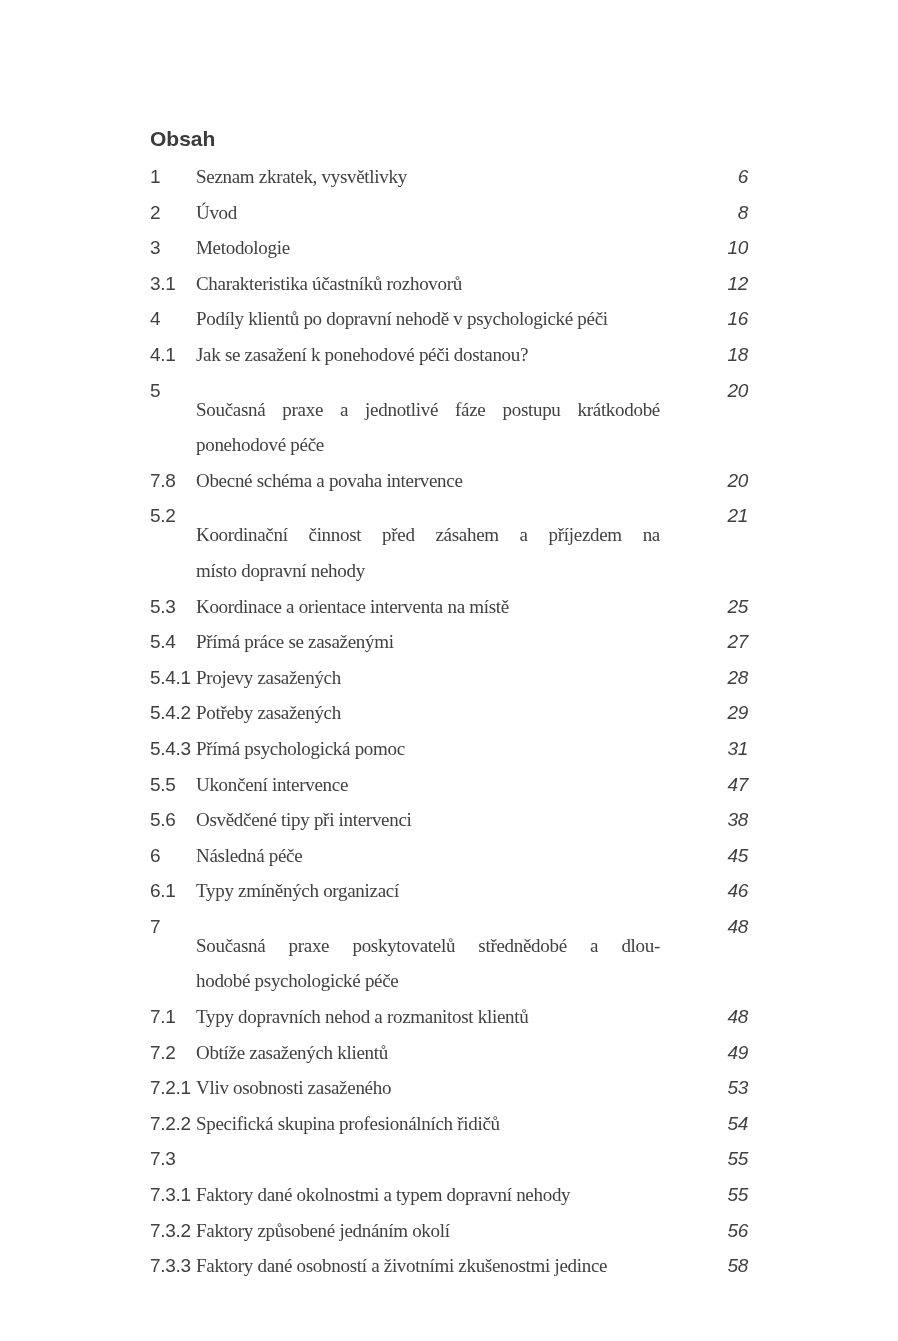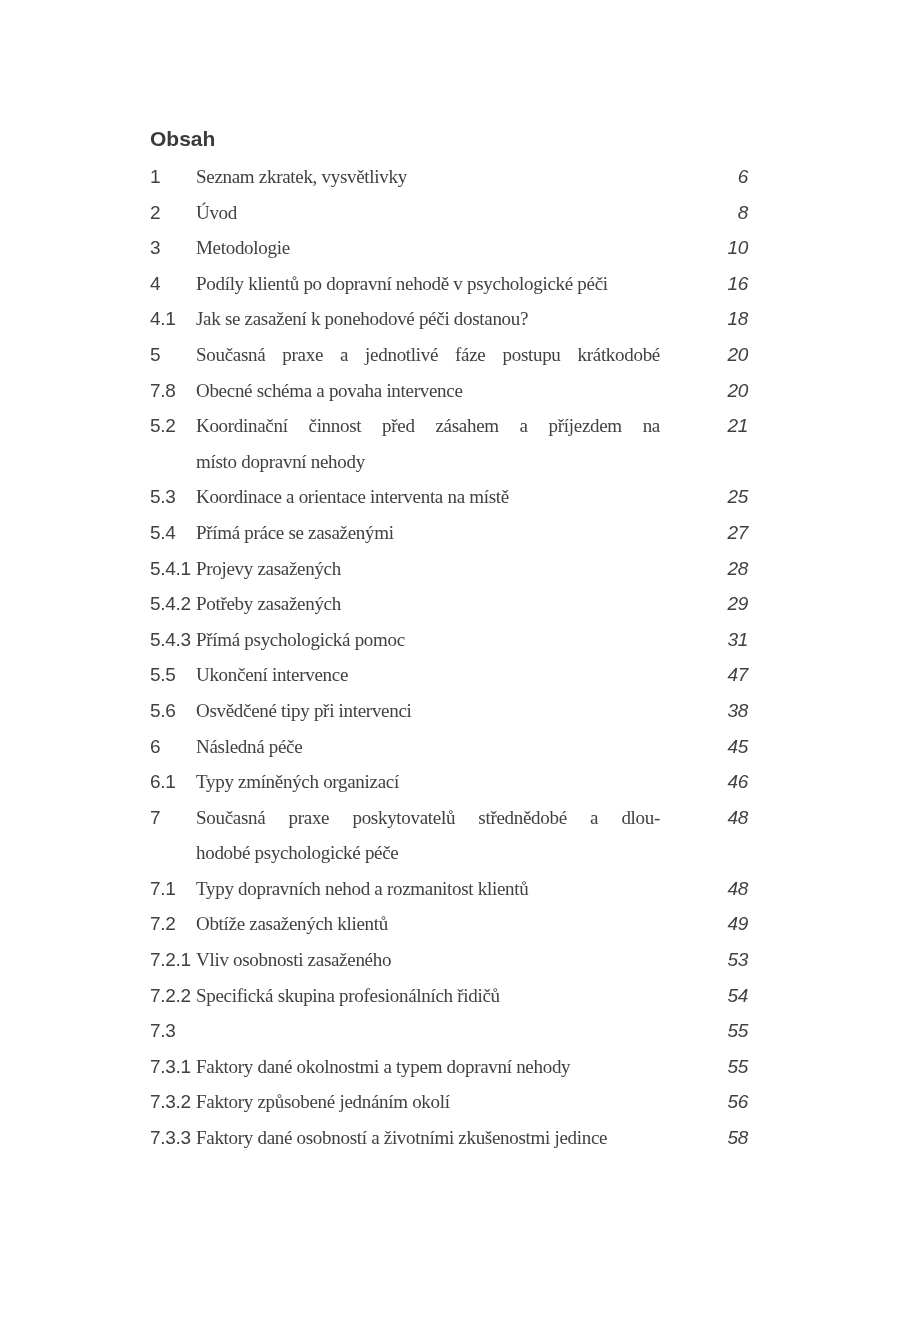--- a/index.html
+++ b/index.html
@@ -47,20 +47,21 @@
   }
   .ttl .line {
     display: block;
     white-space: nowrap;
     font-family: Liberation Serif, serif;
   }
   .ttl .line.just {
     white-space: normal;
     text-align: justify;
     text-align-last: justify;
+    margin-top: 19px;
   }
   .pg {
     flex: 1 1 auto;
     text-align: right;
     font-style: italic;
     white-space: nowrap;
   }
 </style>
 </head>
 <body>
@@ -84,37 +85,45 @@
           <span class="pg">8</span>
         </div>
         <div class="row">
           <span class="num">3</span>
           <span class="ttl">
             <span class="line">Metodologie</span>
           </span>
           <span class="pg">10</span>
         </div>
         <div class="row">
+          <span class="num">3.1</span>
+          <span class="ttl">
+            <span class="line">Charakteristika účastníků rozhovorů</span>
+          </span>
+          <span class="pg">12</span>
+        </div>
+        <div class="row">
           <span class="num">4</span>
           <span class="ttl">
             <span class="line">Podíly klientů po dopravní nehodě v psychologické péči</span>
           </span>
           <span class="pg">16</span>
         </div>
         <div class="row">
           <span class="num">4.1</span>
           <span class="ttl">
             <span class="line">Jak se zasažení k ponehodové péči dostanou?</span>
           </span>
           <span class="pg">18</span>
         </div>
         <div class="row">
           <span class="num">5</span>
           <span class="ttl">
             <span class="line just">Současná praxe a jednotlivé fáze postupu krátkodobé</span>
+            <span class="line">ponehodové péče</span>
           </span>
           <span class="pg">20</span>
         </div>
         <div class="row">
           <span class="num">7.8</span>
           <span class="ttl">
             <span class="line">Obecné schéma a povaha intervence</span>
           </span>
           <span class="pg">20</span>
         </div>

